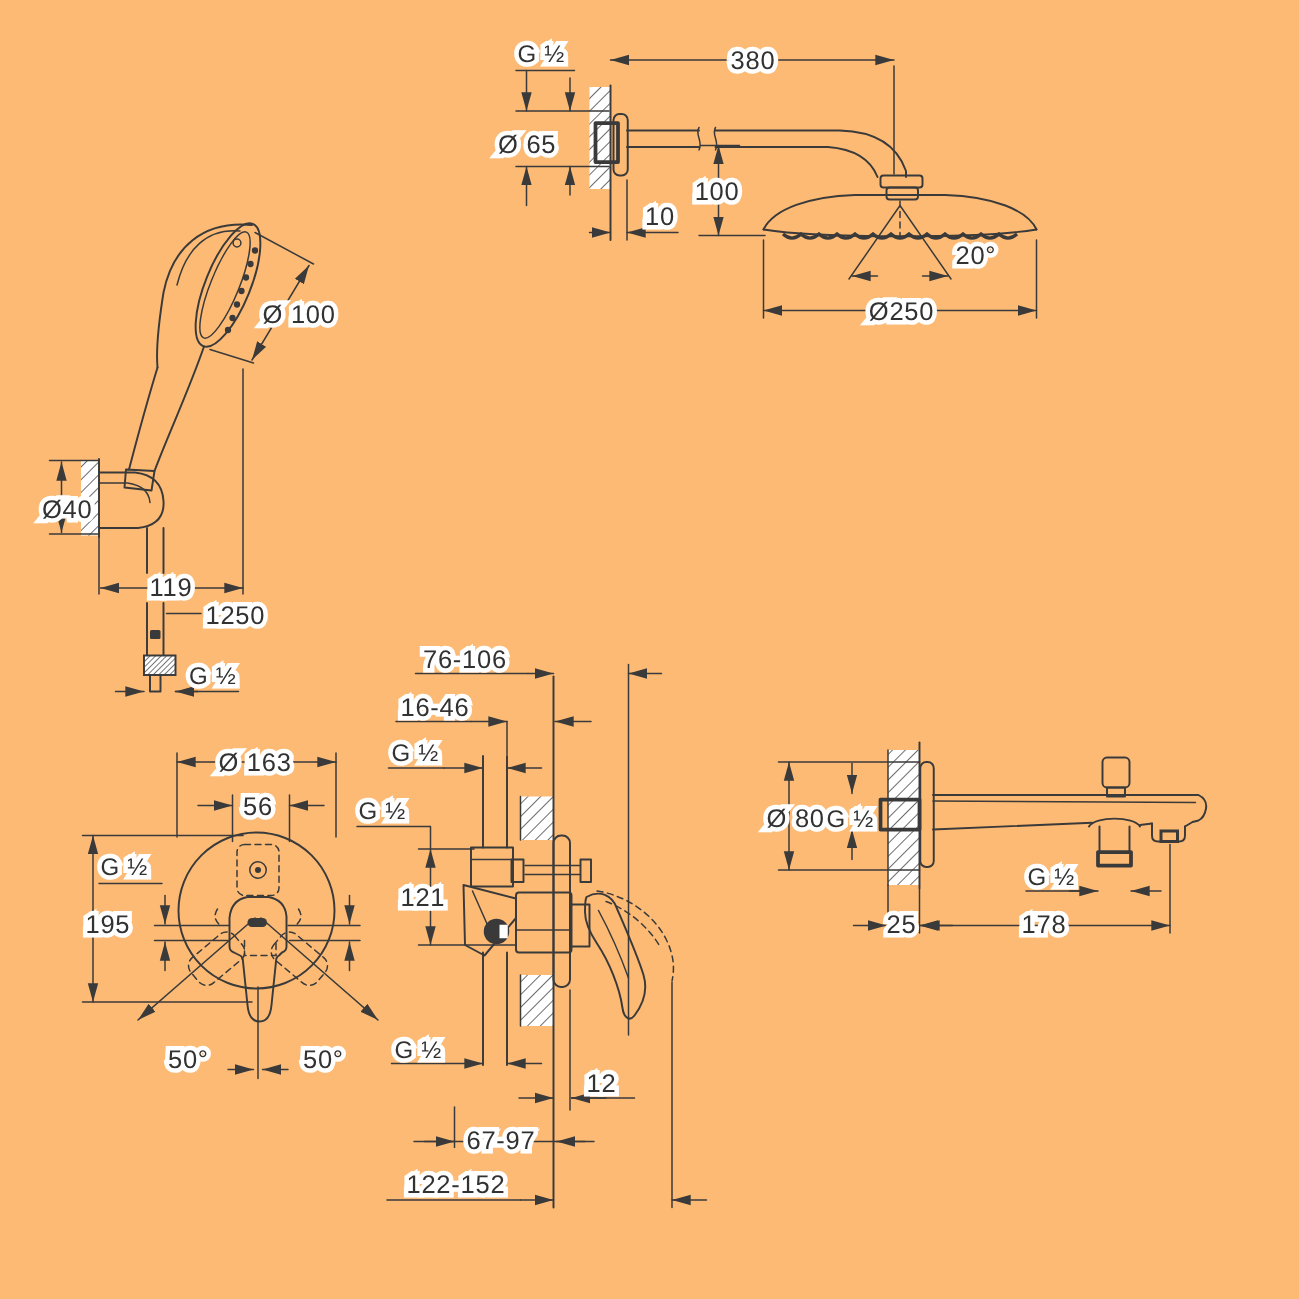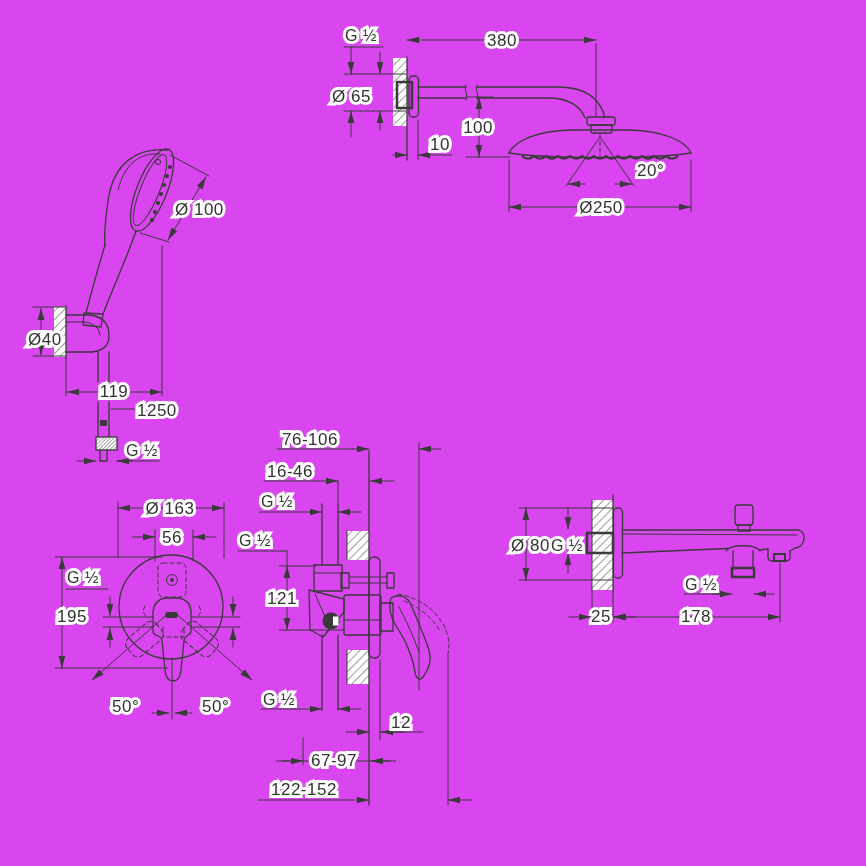--- a/index.html
+++ b/index.html
@@ -1,16 +1,16 @@
 <!DOCTYPE html>
 <html><head>
 <meta charset="utf-8">
 <style>
   html,body { margin:0; padding:0; background:#ffffff; }
-  .stage { width:866px; height:866px; position:relative; background:#d946ef; overflow:hidden; }
+  .stage { width:866px; height:866px; position:relative; background:#fdba74; overflow:hidden; }
   svg { display:block; }
   .ln   { fill:none; stroke:#3a3a3a; stroke-width:1.3; stroke-linecap:round; stroke-linejoin:round; }
   .thin { fill:none; stroke:#3a3a3a; stroke-width:1;   stroke-linecap:round; stroke-linejoin:round; }
   .bold { fill:none; stroke:#3a3a3a; stroke-width:2.5; stroke-linejoin:round; }
   .dash { fill:none; stroke:#3a3a3a; stroke-width:1;   stroke-dasharray:4 3; stroke-linecap:round; }
   .fl   { fill:#3a3a3a; stroke:none; }
   .scal { fill:none; stroke:#3a3a3a; stroke-width:2.1; }
   text.t, text.tg {
     font-family:"Liberation Sans", sans-serif;
     fill:#323232; stroke:#ffffff; stroke-width:6px; paint-order:stroke;

